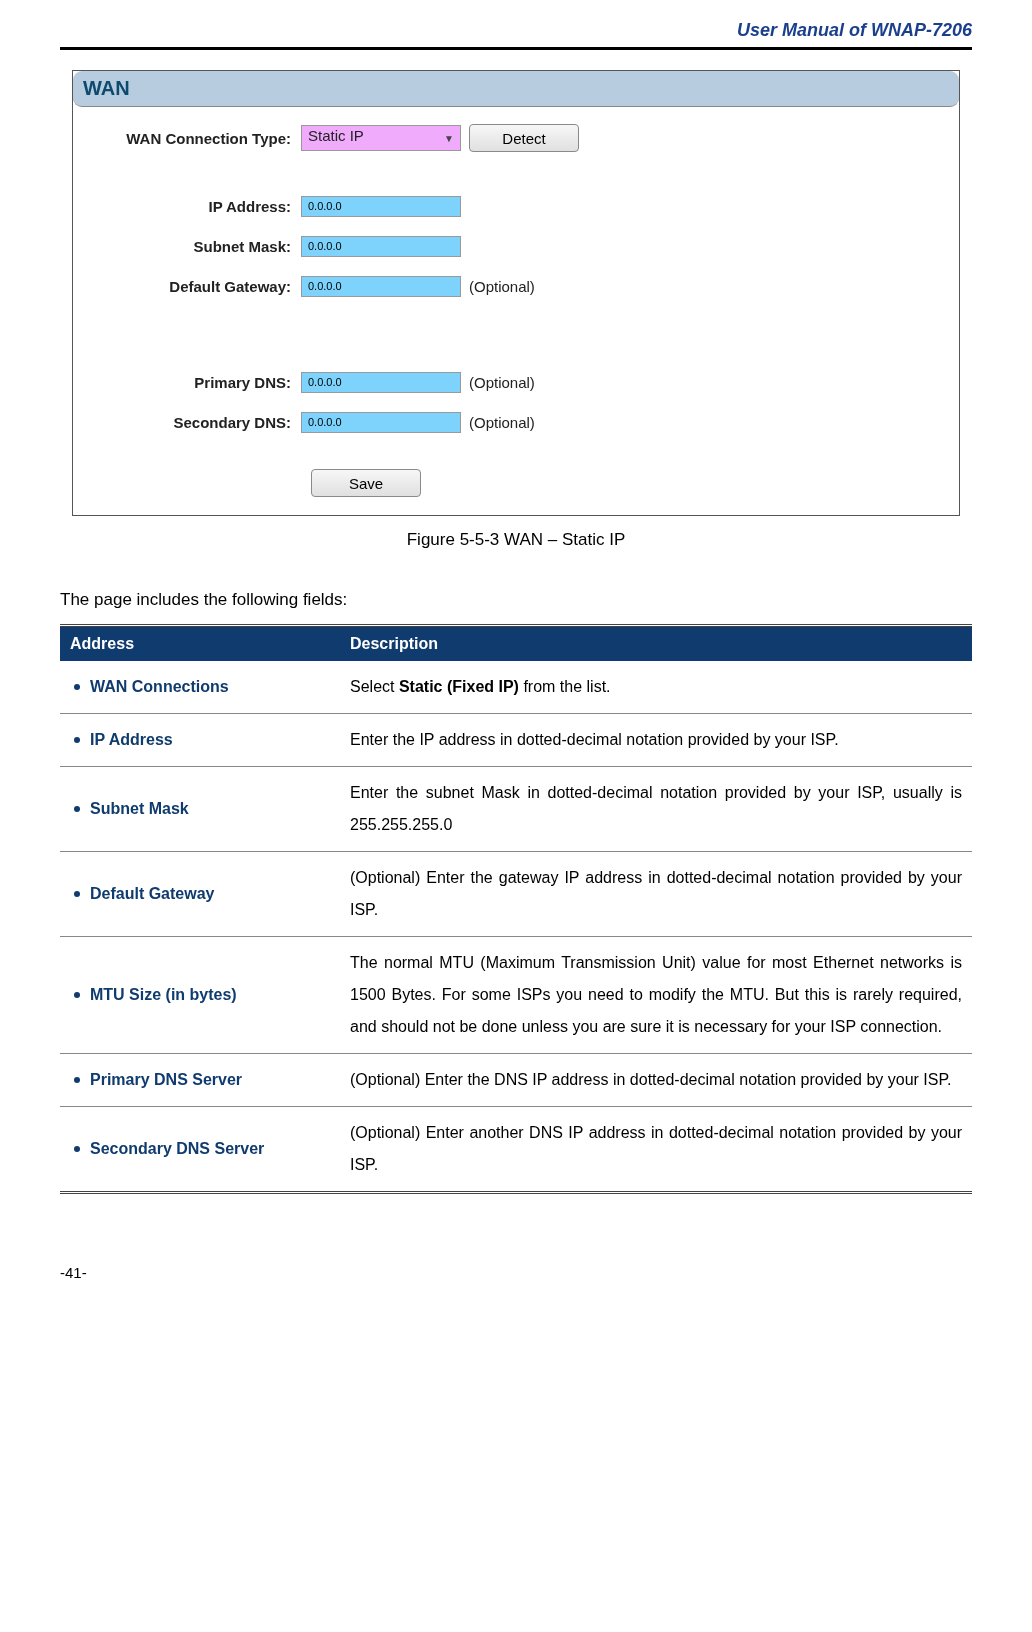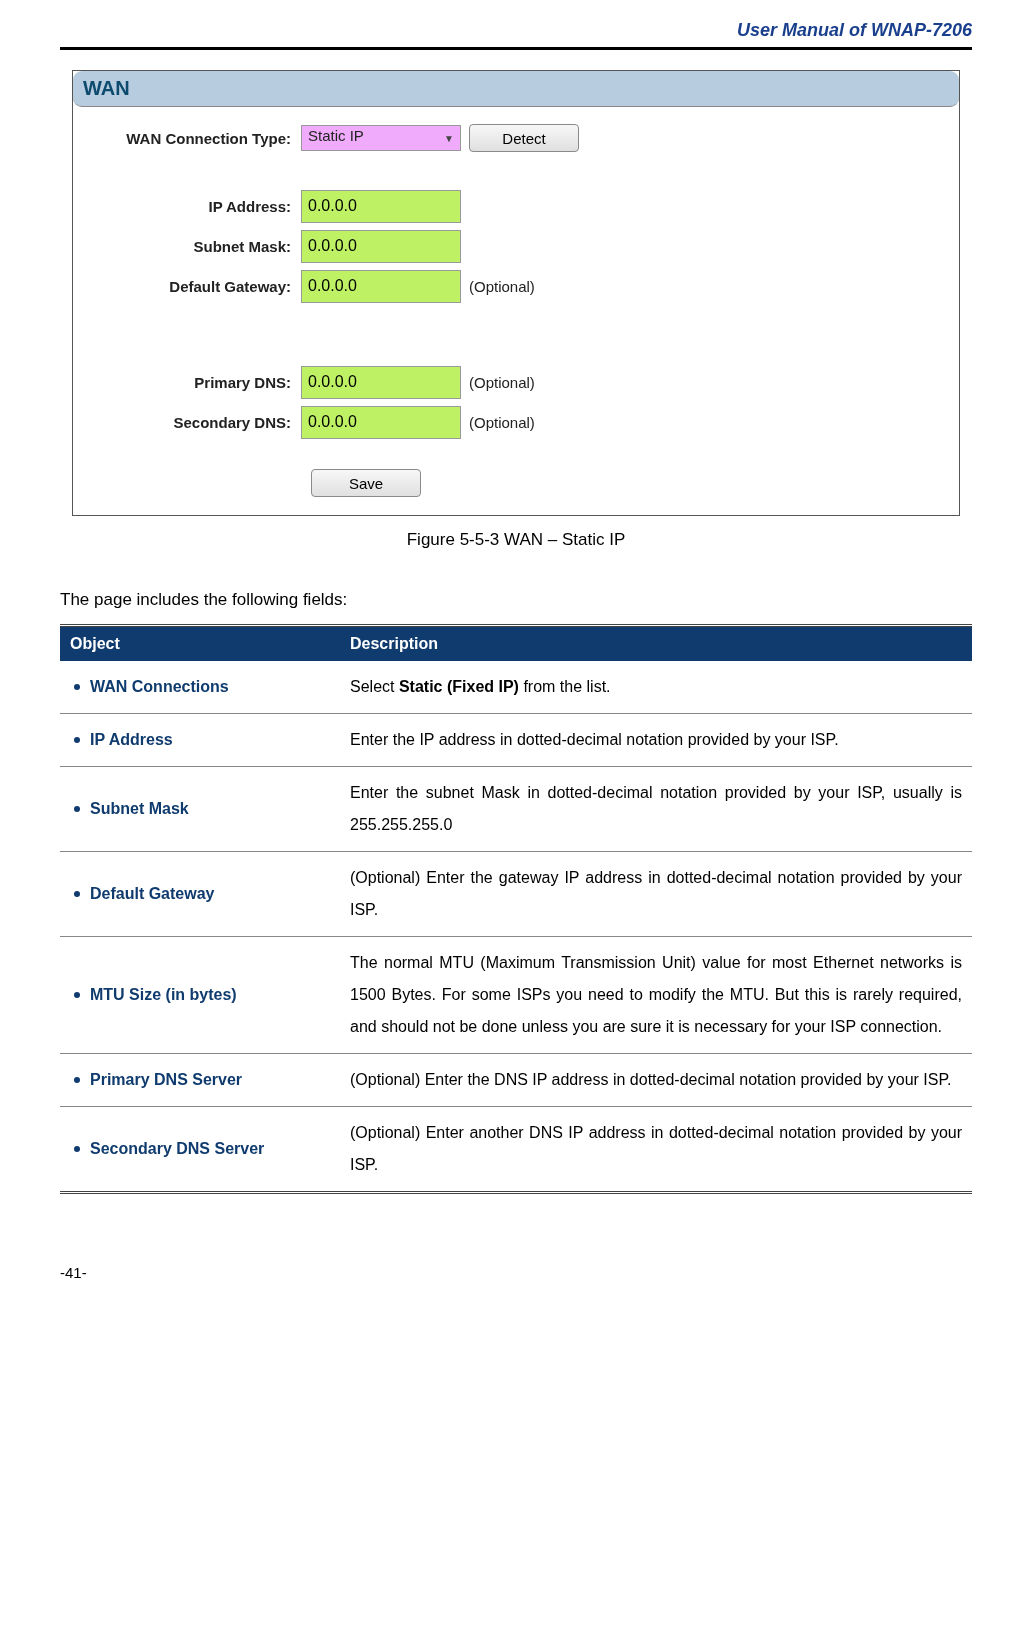--- a/index.html
+++ b/index.html
@@ -73,25 +73,25 @@
     display: flex;
     align-items: flex-end;
     justify-content: space-between;
   }
   .sel-caret {
     font-size: 10px;
     color: #444;
   }
   .txt {
     font-family: inherit;
-    font-size: 16px;
+    font-size: 11px;
     border: 1px solid #999;
-    background: #bef264;
+    background: #7dd3fc;
     padding: 2px 6px;
-    height: 33px;
+    height: 21px;
     width: 160px;
   }
   .txt-small { width: 70px; }
   .btn {
     font-family: inherit;
     font-size: 15px;
     border: 1px solid #8a8a8a;
     background: linear-gradient(#f7f7f7,#e0e0e0);
     border-radius: 4px;
     height: 28px;
@@ -239,21 +239,21 @@
 
   <div class="fig-caption">
     <b>Figure 5-5-3 </b><span>WAN – Static IP</span>
   </div>
 
   <div class="intro">The page includes the following fields:</div>
 
   <table class="desc-table">
     <thead>
       <tr>
-        <th>Object</th>
+        <th>Address</th>
         <th>Description</th>
       </tr>
     </thead>
     <tbody id="desc-body">
         <tr>
           <td class="obj-cell"><span class="bullet"></span><span>WAN Connections</span></td>
           <td><span>Select </span><span class="desc-bold">Static (Fixed IP)</span><span> from the list.</span></td>
         </tr>
         <tr>
           <td class="obj-cell"><span class="bullet"></span><span>IP Address</span></td>

